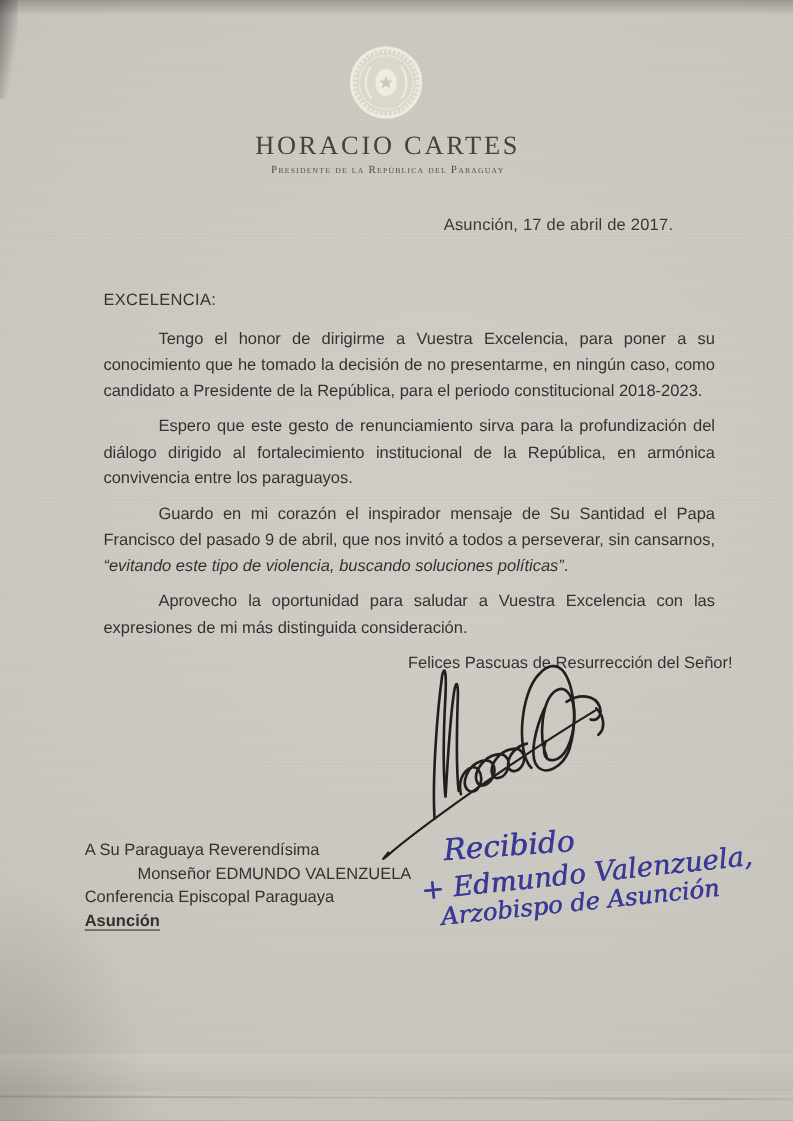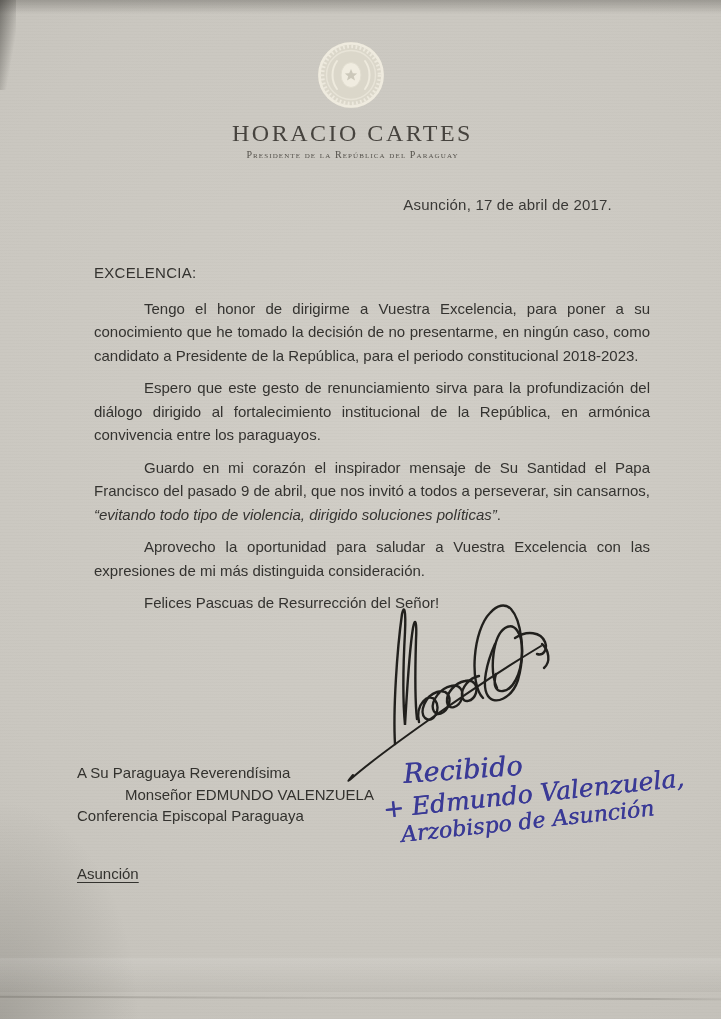--- a/index.html
+++ b/index.html
@@ -60,30 +60,30 @@
     font-size:15px;color:#3a3936;letter-spacing:.2px;
   }
   
   .body-block{
     position:absolute;left:94px;top:261px;width:572px;
     font-size:15px;line-height:23.5px;color:#343330;text-align:justify;
   }
   .salutation{margin:0 0 12px 0;letter-spacing:.3px;}
   .body-block p{margin:0 16px 9px 0;text-indent:50px;}
   .quote-italic{font-style:italic;}
-  .closing-line{margin-top:4px;text-indent:50px;text-align:left;}
+  .closing-line{margin-top:4px;text-indent:50px;text-align:right;}
   
   .signature{position:absolute;left:345px;top:592px;width:228px;height:202px;}
   
   .recipient{
     position:absolute;left:77px;top:762px;
     font-size:15px;line-height:21.5px;color:#33322e;
   }
   .recipient .bold{font-weight:normal;margin-left:48px;}
-  .recipient .underlined{font-weight:normal;text-decoration:underline;text-underline-offset:3px;margin-top:36px;}
+  .recipient .underlined{font-weight:bold;text-decoration:underline;text-underline-offset:3px;}
   
   .received-note{
     position:absolute;left:383px;top:758px;width:330px;
     font-family:"DejaVu Serif",serif;font-style:italic;
     color:#3a3a96;
     text-shadow:.5px 0 0 currentColor;
   }
   .rn-line1{font-size:27px;margin-left:20px;transform:rotate(-4deg);transform-origin:left;}
   .rn-line2{font-size:25px;margin-top:6px;transform:rotate(-6deg);transform-origin:left;white-space:nowrap;}
   .rn-line3{font-size:22px;margin-left:18px;margin-top:-2px;transform:rotate(-6deg);transform-origin:left;white-space:nowrap;}
@@ -110,21 +110,21 @@
   </svg>
   <div class="lh-name">HORACIO CARTES</div>
   <div class="lh-sub">Presidente de la República del Paraguay</div>
 
   <div class="date-line">Asunción, 17 de abril de 2017.</div>
 
   <div class="body-block">
     <div class="salutation">EXCELENCIA:</div>
     <p>Tengo el honor de dirigirme a Vuestra Excelencia, para poner a su conocimiento que he tomado la decisión de no presentarme, en ningún caso,  como candidato a Presidente de la República, para el periodo constitucional 2018-2023.</p>
     <p>Espero que este gesto de renunciamiento sirva para la profundización del diálogo dirigido al fortalecimiento institucional de la República, en armónica convivencia entre los paraguayos.</p>
-    <p><span>Guardo en mi corazón el inspirador mensaje de Su Santidad el Papa Francisco del pasado 9 de abril, que nos invitó a todos a perseverar, sin cansarnos, </span><span class="quote-italic">“evitando todo tipo de violencia, dirigido soluciones políticas”</span><span>.</span></p>
+    <p><span>Guardo en mi corazón el inspirador mensaje de Su Santidad el Papa Francisco del pasado 9 de abril, que nos invitó a todos a perseverar, sin cansarnos, </span><span class="quote-italic">“evitando este tipo de violencia, buscando soluciones políticas”</span><span>.</span></p>
     <p>Aprovecho la oportunidad para saludar a Vuestra Excelencia con las expresiones de mi más distinguida consideración.</p>
     <div class="closing-line">Felices Pascuas de Resurrección del Señor!</div>
   </div>
 
   <svg class="signature" viewBox="0 0 228 202" aria-hidden="true">
     <g fill="none" stroke="#21201d" stroke-width="2.4" stroke-linecap="round">
       <path d="M50,152 C48,118 52,58 57,22 C59,13 61,17 60,40 C58,76 58,112 60,133 C62,100 64,60 68,36 C70,25 72,29 71,48 C70,82 70,110 72,127"></path>
       <path d="M74,130 C70,112 84,100 90,108 C97,117 88,133 80,126 C74,120 80,104 92,100 C102,97 106,104 104,112 C101,122 90,126 88,117 C86,108 96,96 106,94 C114,92 119,98 117,106 C114,116 103,119 102,110 C101,101 110,91 120,89 C128,87 133,93 131,101 C128,110 118,112 117,104 C116,96 124,86 134,84"></path>
       <path d="M138,106 C124,92 128,38 145,21 C152,13 160,11 166,17 C176,28 181,60 173,88 C167,106 150,114 143,104 C136,94 142,70 150,52"></path>
       <path d="M152,96 C144,78 148,44 160,36 C170,30 178,42 177,62 C176,82 168,98 158,99 C150,100 148,92 151,82"></path>

